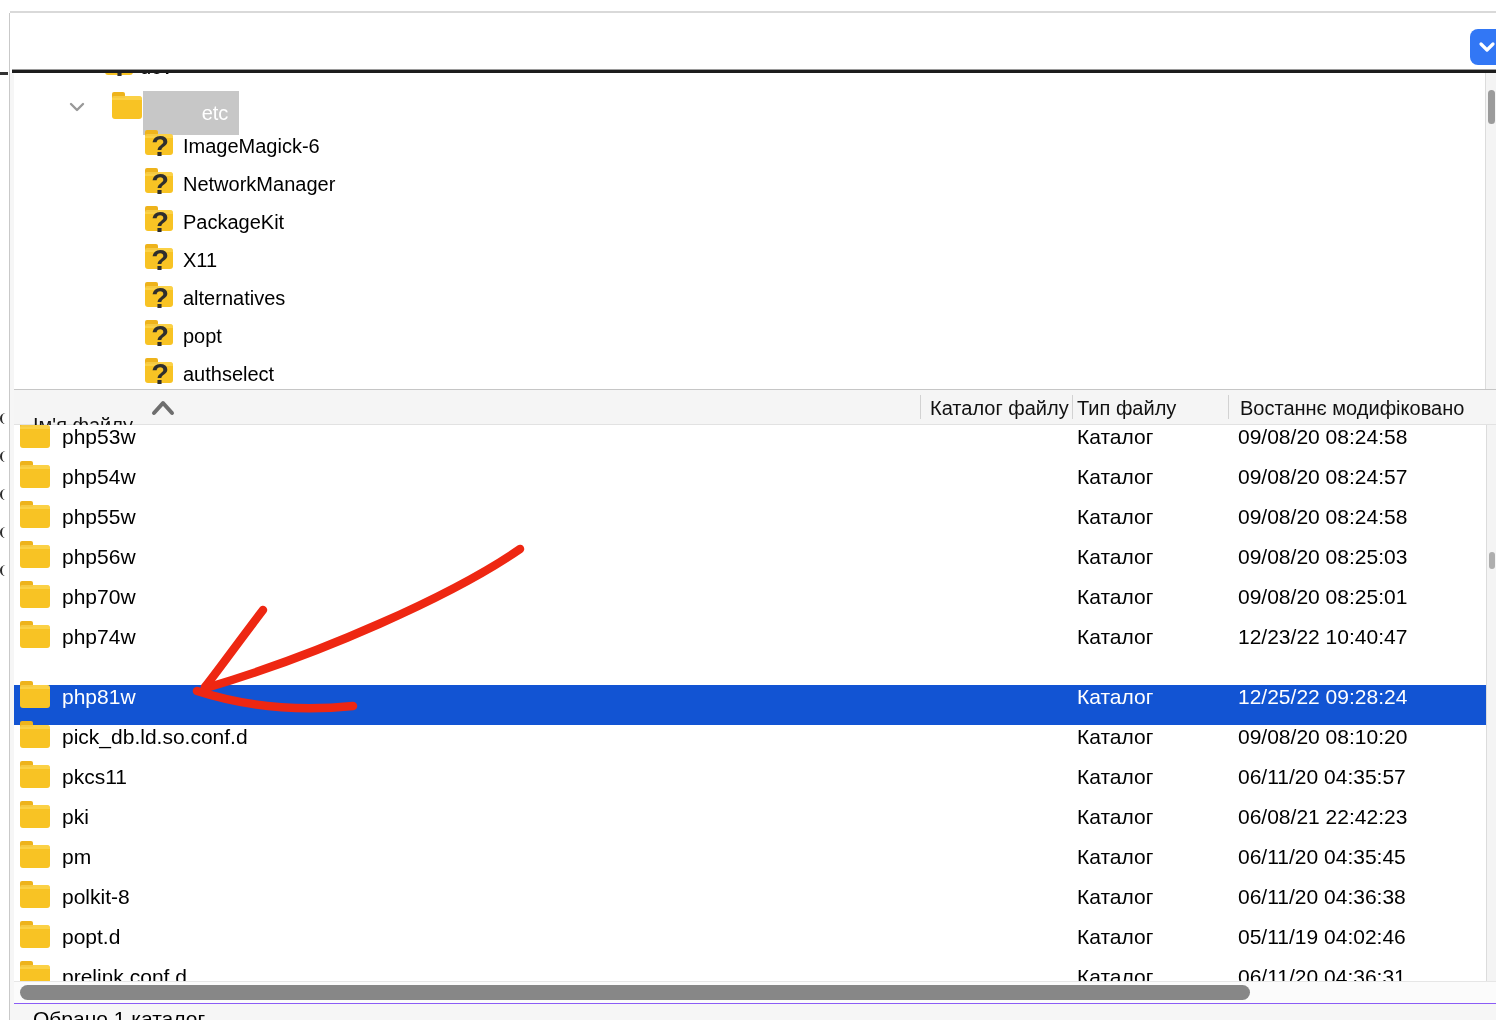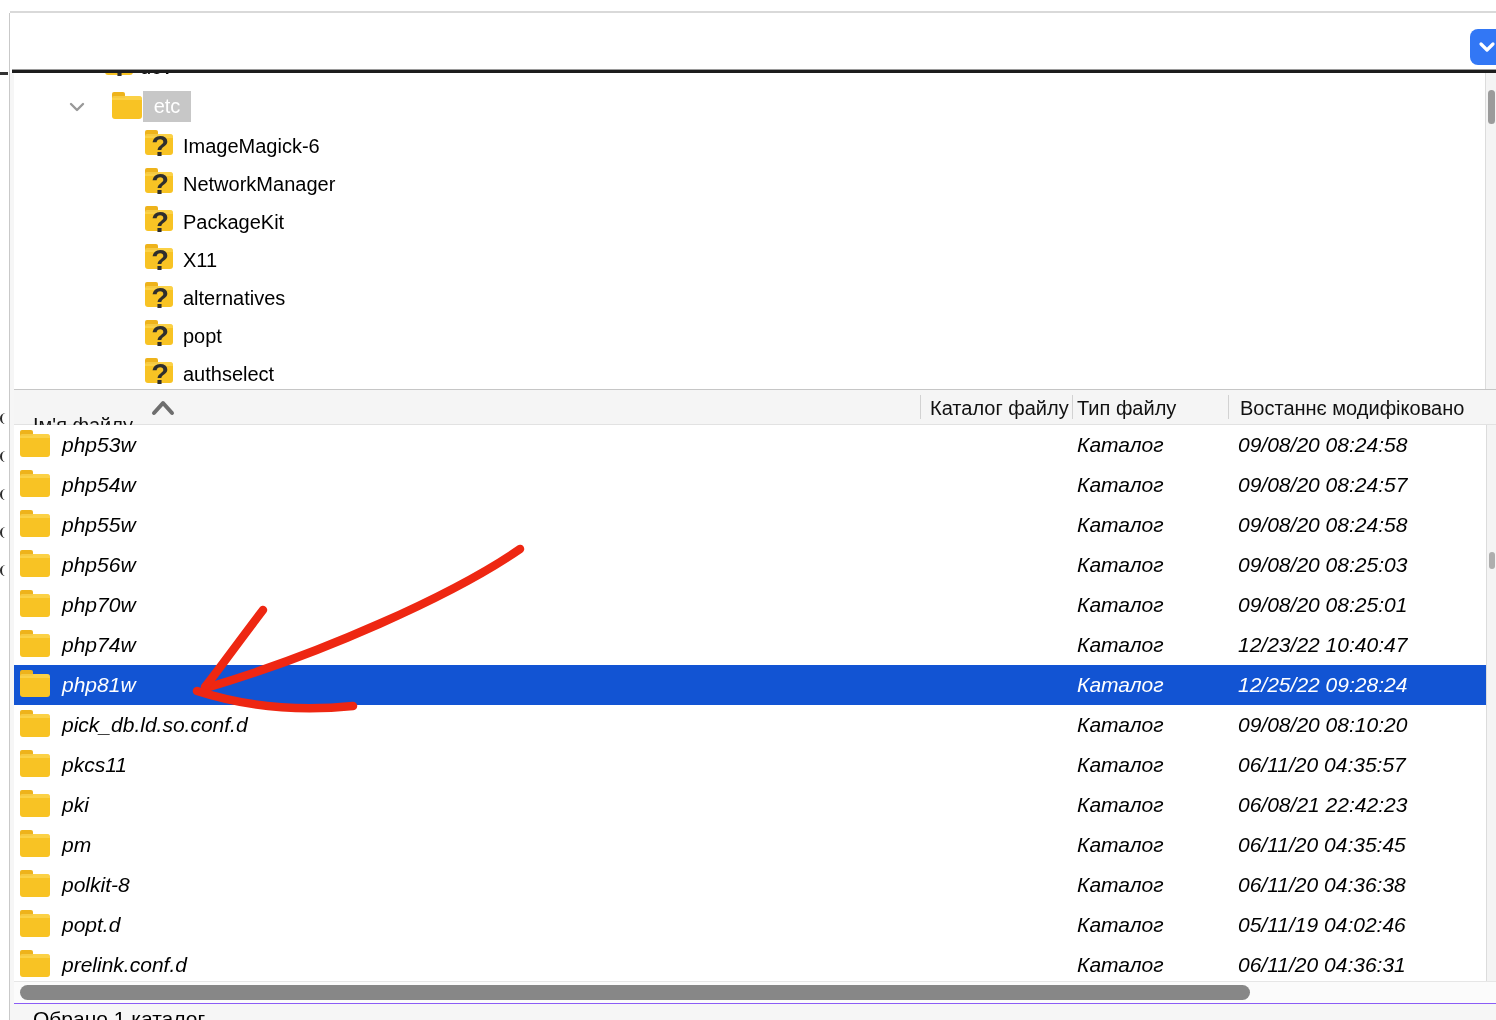--- a/index.html
+++ b/index.html
@@ -40,47 +40,47 @@
   .qfolder .qmark{position:absolute;left:0;top:-1px;width:30px;height:32px;text-align:center;
     font-size:29px;line-height:32px;font-weight:700;color:#2e2e2e;}
   
   .tree-panel{position:absolute;left:14px;right:0;top:73px;height:316px;background:#fff;overflow:hidden;}
   .tree-partial{position:absolute;left:0;top:-22px;height:32px;}
   .tree-partial .qfolder{position:absolute;left:91px;top:0;}
   .tree-partial .plabel{position:absolute;left:126px;top:5px;font-size:20px;}
   .tree-root-row{position:absolute;left:0;right:10px;top:14px;height:40px;}
   .expander{position:absolute;left:54px;top:13px;}
   .tree-root-row .folder{position:absolute;left:98px;top:9px;}
-  .tree-root-label{position:absolute;left:129px;top:4px;width:48px;height:31px;background:#c7c7c7;
-    color:#fff;font-size:20px;display:flex;align-items:center;justify-content:center;}
+  .tree-root-label{position:absolute;left:129px;top:4px;width:48px;height:44px;background:#c7c7c7;
+    color:#fff;font-size:20px;display:flex;align-items:center;justify-content:center;padding-left:48px;}
   .tree-children{position:absolute;left:0;right:10px;top:54px;}
   .tree-item{height:38px;display:flex;align-items:center;padding-left:131px;cursor:default;}
   .tree-item .qfolder{margin-right:8px;}
   .tree-label{font-size:20px;color:#000;}
   .vscroll-strip{position:absolute;right:0;top:0;bottom:0;width:10px;background:#f4f4f4;border-left:1px solid #dcdcdc;}
   .vthumb{position:absolute;right:1px;width:7px;background:#9b9b9b;border-radius:4px;}
   .tree-panel .vthumb{top:17px;height:34px;}
   
   .list-header{position:absolute;left:14px;right:0;top:389px;height:36px;box-sizing:border-box;
     background:#f5f5f5;border-top:1px solid #c6c6c6;border-bottom:1px solid #e2e2e2;font-size:20px;color:#111;}
   .hname{position:absolute;left:19px;top:24px;}
   .sort-icon{position:absolute;left:136px;top:9px;}
   .hsep{position:absolute;top:5px;bottom:5px;width:1px;background:#d2d2d2;}
   .hsize{position:absolute;left:916px;top:7px;width:140px;overflow:hidden;white-space:nowrap;}
   .htype{position:absolute;left:1063px;top:7px;}
   .hmod{position:absolute;left:1226px;top:7px;right:0;overflow:hidden;white-space:nowrap;}
   
   .list-body{position:absolute;left:14px;right:0;top:425px;height:556px;overflow:hidden;background:#fff;}
   .rows{position:absolute;left:0;top:0;right:9px;}
-  .file-row{position:relative;height:40px;display:flex;align-items:center;font-size:21px;cursor:default;font-style:italic;}
+  .file-row{position:relative;height:40px;display:flex;font-size:21px;cursor:default;}
   .file-row .folder{margin-left:6px;}
   .file-row .cell.name{margin-left:12px;white-space:nowrap;}
   .file-row .cell.type{position:absolute;left:1063px;}
   .file-row .cell.modified{position:absolute;left:1224px;white-space:nowrap;}
-  .file-row.selected{background:var(--selection-blue,#1254d3);color:#fff;}
+  .file-row.selected{background:var(--selection-blue,#1254d3);color:#fff;margin-top:20px;}
   .list-body .vscroll-strip{width:9px;}
   .list-body .vthumb{top:127px;height:17px;width:6px;background:#aeaeae;}
   
   .annotation-text{position:absolute;left:473px;top:511px;font-size:23px;font-weight:700;
     color:var(--annotation-red,#f43b2a);z-index:4;white-space:nowrap;}
   .annotation-arrow{position:absolute;left:0;top:0;z-index:5;pointer-events:none;}
   
   .hscrollbar{position:absolute;left:14px;right:0;top:981px;height:22px;background:#fbfbfb;border-top:1px solid #e6e6e6;}
   .hthumb{position:absolute;left:6px;top:3px;width:1230px;height:15px;border-radius:8px;background:#878787;}
   .statusbar{position:absolute;left:14px;right:0;top:1003px;height:17px;background:#f6f6f6;border-top:1px solid #8b5cf6;}

